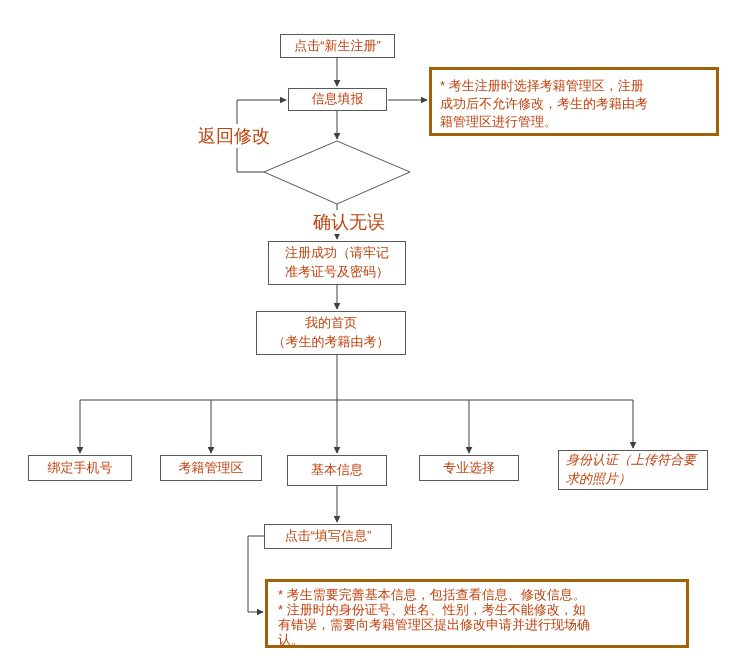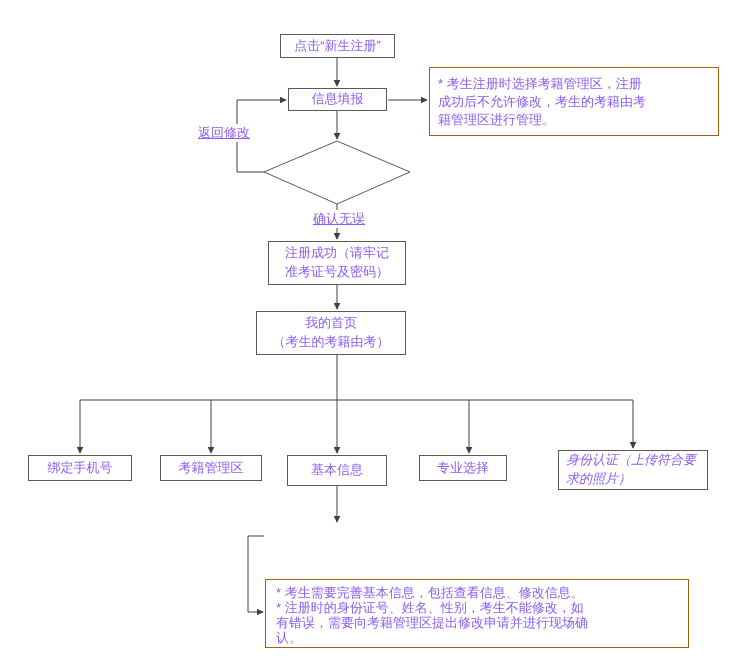--- a/index.html
+++ b/index.html
@@ -1,53 +1,52 @@
 <!DOCTYPE html>
 <html><head>
 <meta charset="utf-8">
 <style>
   html,body{margin:0;padding:0;background:#ffffff;}
   .canvas{
     position:relative;
     width:732px;height:661px;
     background:#ffffff;
     font-family:"Liberation Sans", sans-serif;
-    color:#8b5cf6;
+    color:#c2410c;
     overflow:hidden;
   }
   .layer{position:absolute;left:0;top:0;width:732px;height:661px;}
   .node{
     position:absolute;
     box-sizing:border-box;
     border:1px solid #595959;
     background:#ffffff;
     display:flex;align-items:center;justify-content:center;
     text-align:center;
     font-size:13px;line-height:1.45;
     white-space:pre-line;
   }
   .node.align-left{justify-content:flex-start;text-align:left;padding:0 7px;font-style:italic;}
   .note{
     position:absolute;
     box-sizing:border-box;
-    border:1px solid #a16207;
+    border:3px solid #a16207;
     background:#ffffff;
     font-size:13px;
     white-space:pre-line;
     text-align:left;
   }
   .note.n1{line-height:18px;padding:7px 8px;}
   .note.n2{line-height:15px;padding:5px 10px;}
   .edge-label{
     position:absolute;
-    font-size:13px;
+    font-size:18px;
     background:#ffffff;
     padding:0 2px;
     white-space:nowrap;
-    text-decoration:underline;
   }
   .diamond-label{
     position:absolute;
     font-size:13px;
     text-align:center;
     white-space:nowrap;
   }
 </style>
 </head>
 <body>
@@ -102,25 +101,26 @@
 
   <div class="node" style="left:256px;top:311px;width:150px;height:44px">我的首页
 （考生的考籍由考）</div>
 
   <div class="node" style="left:160px;top:455px;width:102px;height:26px">考籍管理区</div>
 
   <div class="node" style="left:28px;top:455px;width:104px;height:26px">绑定手机号</div>
 
   <div class="node" style="left:287px;top:455px;width:100px;height:31px">基本信息</div>
 
-  <div class="node" style="left:419px;top:455px;width:88px;height:26px">专业选择</div>
+  <div class="node" style="left:419px;top:455px;width:100px;height:26px">专业选择</div>
 
   <div class="node align-left" style="left:558px;top:450px;width:150px;height:40px">身份认证（上传符合要
 求的照片）</div>
 
+  <div class="node" style="left:264px;top:524px;width:128px;height:25px">点击“填写信息”</div>
 
   <div class="edge-label" style="left:196px;top:124px">返回修改</div>
 
   <div class="edge-label" style="left:311px;top:210px">确认无误</div>
 
   <div class="note n1" style="left:429px;top:67px;width:290px;height:69px">* 考生注册时选择考籍管理区，注册
 成功后不允许修改，考生的考籍由考
 籍管理区进行管理。</div>
 
   <div class="note n2" style="left:265px;top:579px;width:424px;height:69px">* 考生需要完善基本信息，包括查看信息、修改信息。

